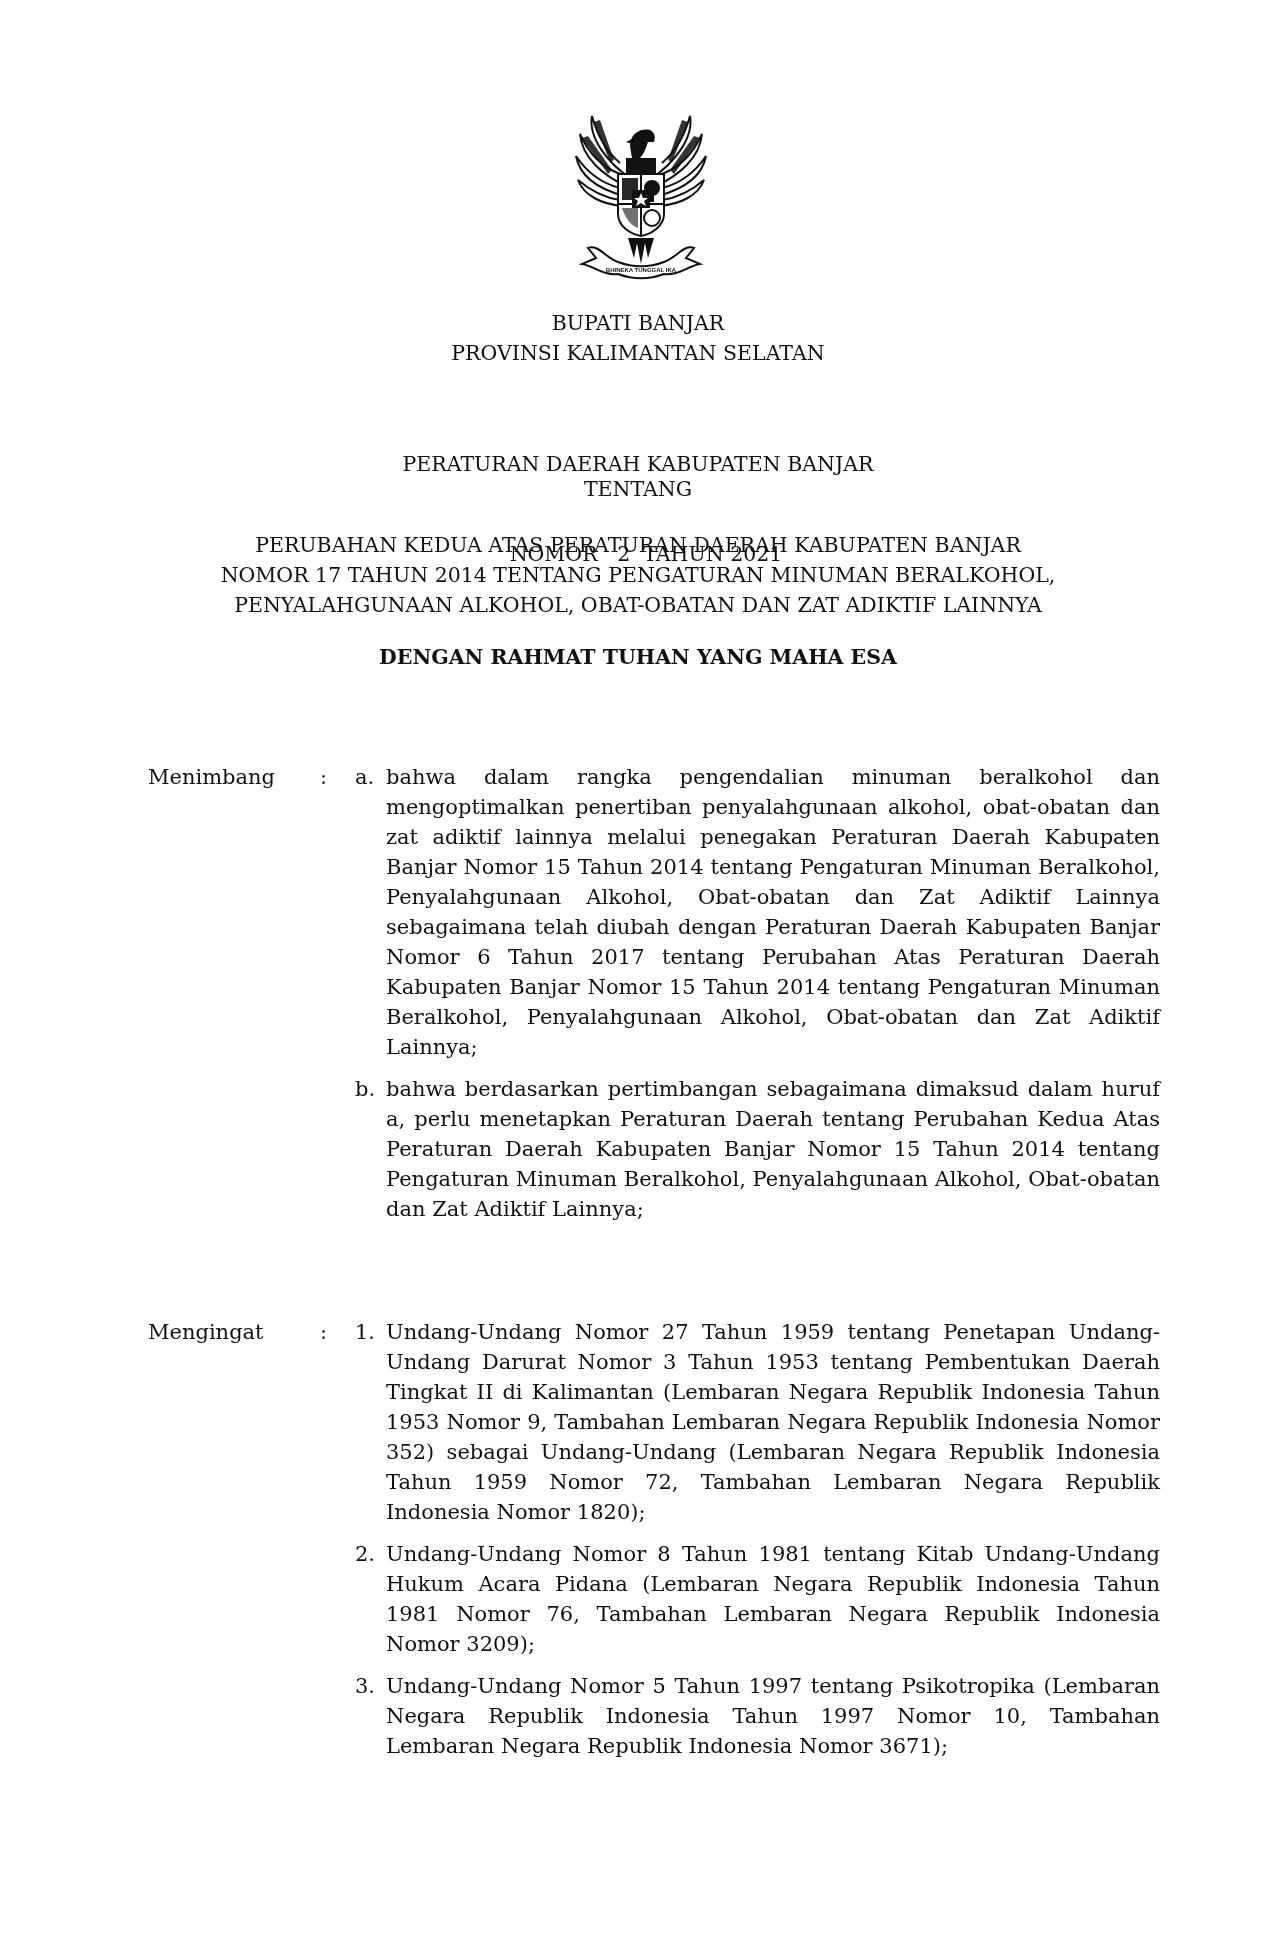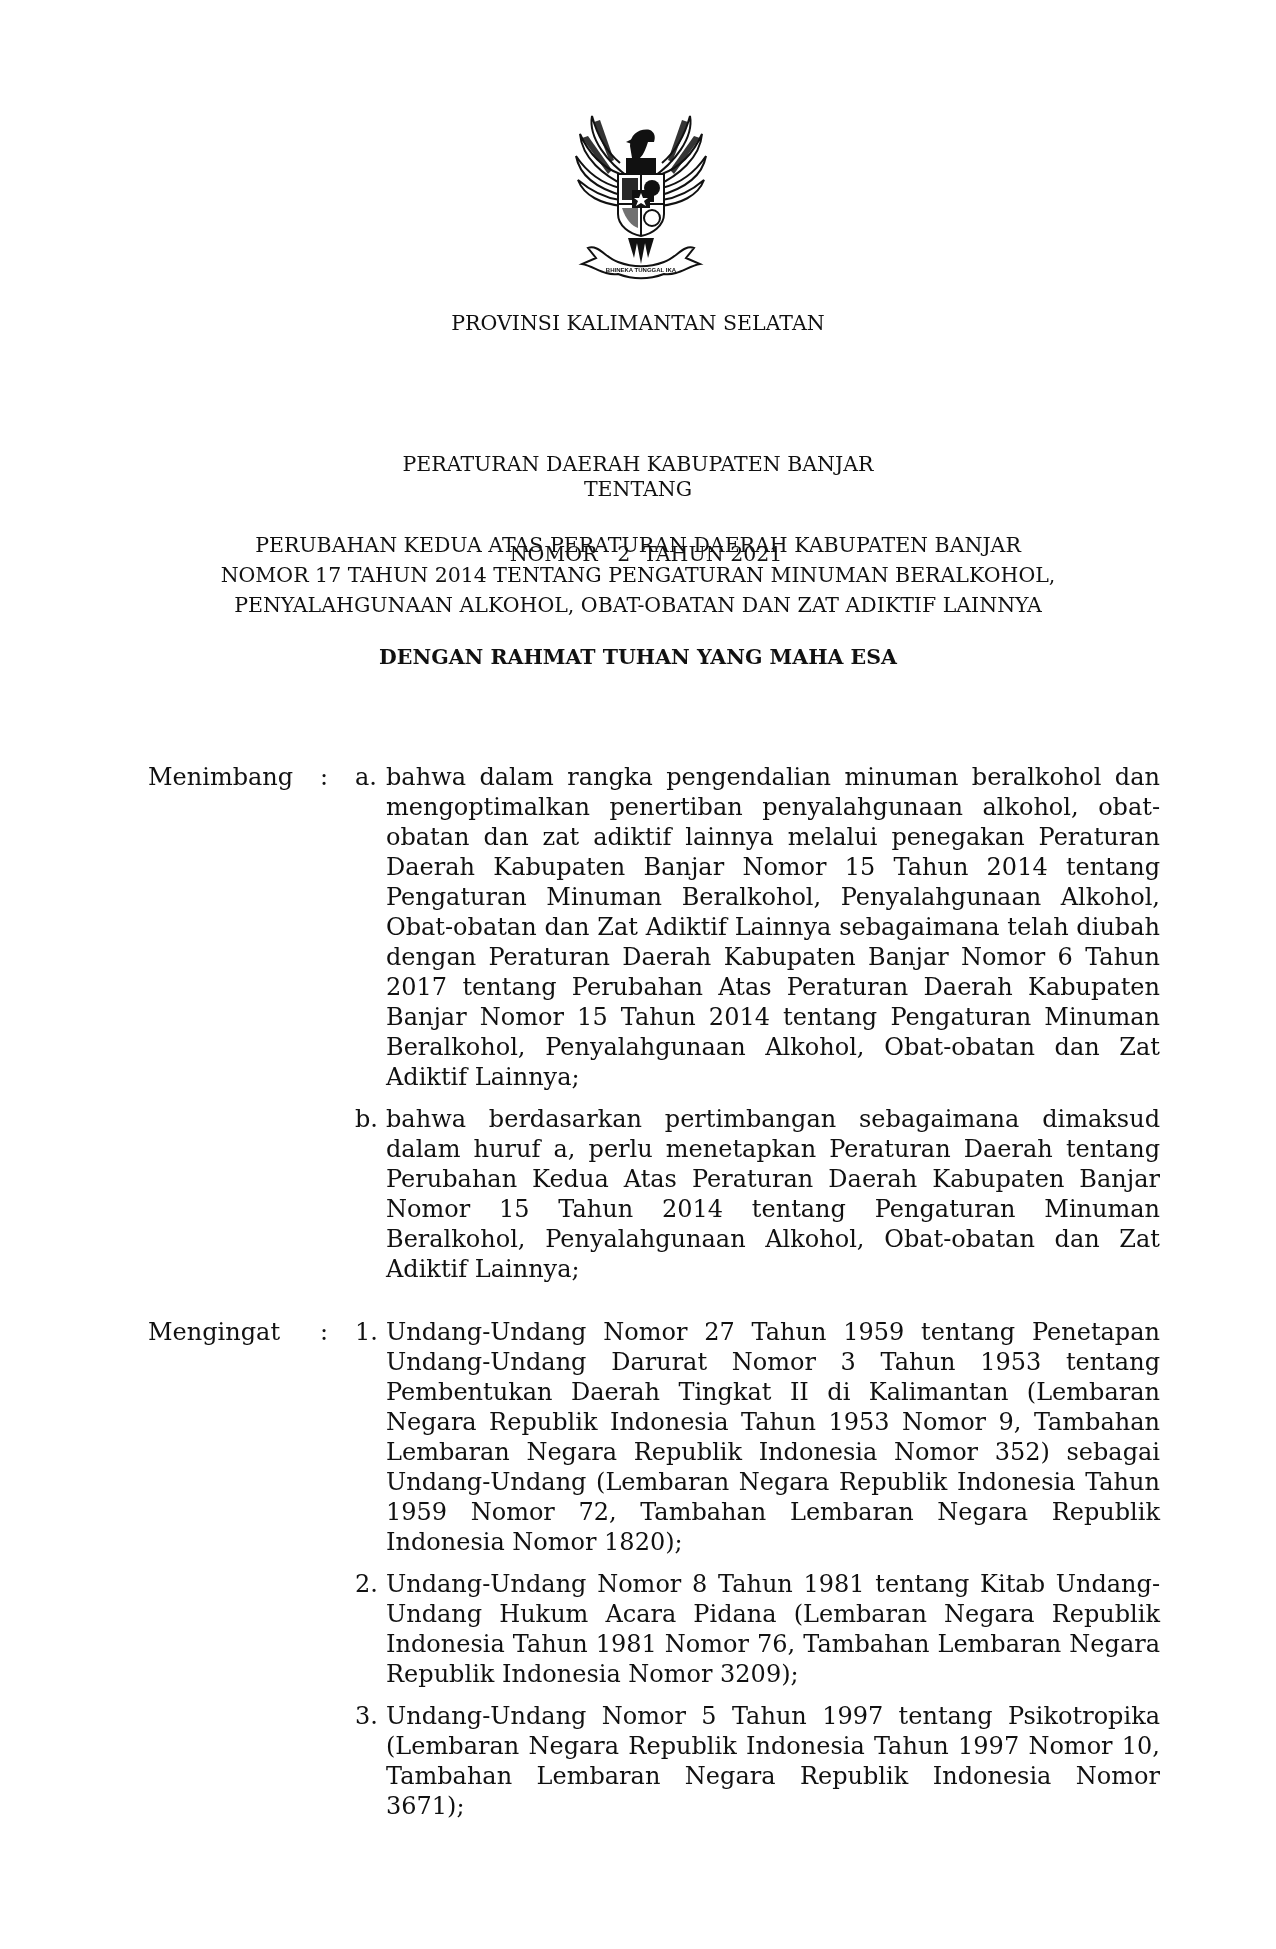--- a/index.html
+++ b/index.html
@@ -36,21 +36,21 @@
     font-size: 20.5px;
     line-height: 30px;
     letter-spacing: 0px;
   }
   .center-block div { white-space: nowrap; }
 
   .section {
     position: absolute;
     left: 148px;
     width: 1012px;
-    font-size: 24px;
+    font-size: 21px;
     line-height: 30px;
   }
   .row {
     display: flex;
     align-items: flex-start;
   }
   .label {
     width: 172px;
     flex: 0 0 172px;
     white-space: nowrap;
@@ -129,20 +129,21 @@
       <path d="M60 130 L66 150 L70 130 Z"></path>
       <path d="M68 130 L73 156 L78 130 Z"></path>
       <path d="M76 130 L80 150 L86 130 Z"></path>
     </g>
 
     <path d="M20 140 C30 136 38 150 50 154 C66 160 80 160 96 154 C108 150 116 136 126 140 L118 150 L132 156 C120 158 110 168 96 166 C80 172 66 172 50 166 C36 168 26 158 14 156 L28 150 Z" fill="#fff" stroke="#111" stroke-width="2"></path>
     <text x="73" y="164" font-size="6" text-anchor="middle" fill="#111" font-family="Liberation Sans, sans-serif" font-weight="bold">BHINEKA TUNGGAL IKA</text>
   </svg>
 
   <div class="center-block" style="top:308px;">
+    <div>BUPATI BANJAR</div>
     <div>PROVINSI KALIMANTAN SELATAN</div>
   </div>
 
   <div class="center-block" style="top:389px; white-space:pre;">
     <div>PERATURAN DAERAH KABUPATEN BANJAR</div>
     <div style="white-space:pre;padding-left:16px;">NOMOR   2  TAHUN 2021</div>
   </div>
 
   <div class="center-block" style="top:474px;">TENTANG</div>
 

